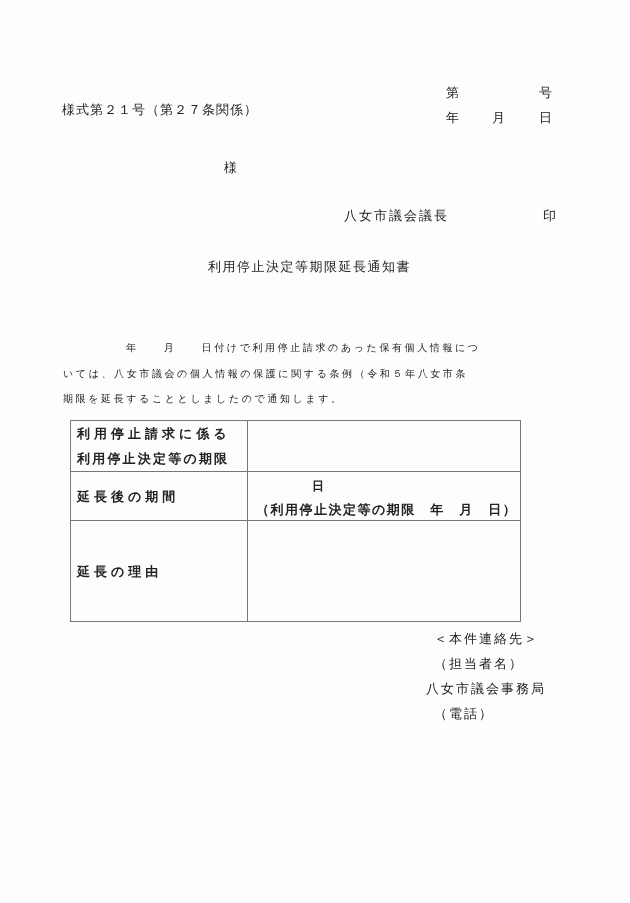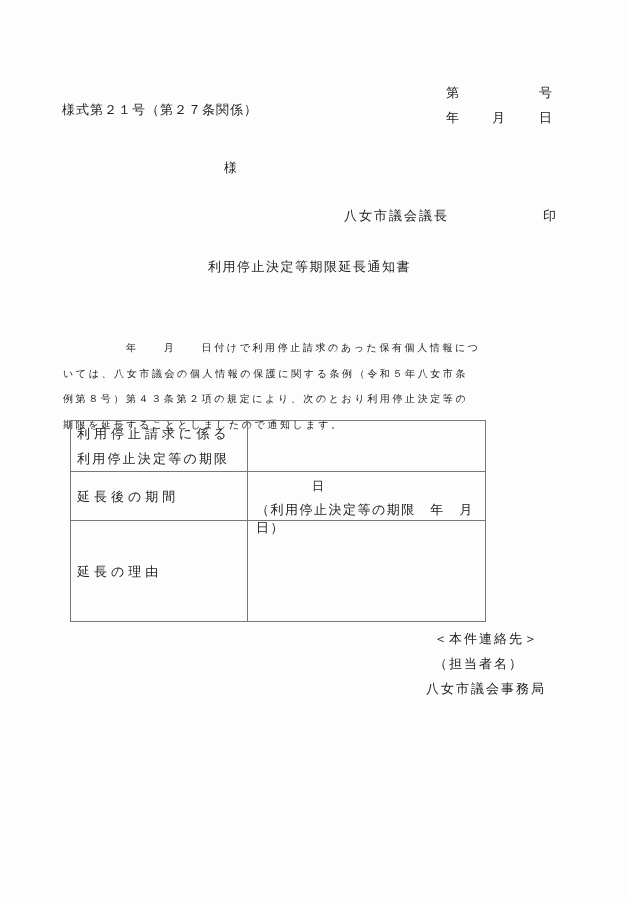--- a/index.html
+++ b/index.html
@@ -15,22 +15,23 @@
   .addressee { left:224px; top:159px; }
   .sender { left:344px; top:207px; letter-spacing:2px; }
   .seal { left:543px; top:207px; }
   .title { left:208px; top:258px; letter-spacing:1.5px; }
   .body-text {
     position:absolute; left:63px; top:297px; width:500px;
     font-size:10px; line-height:25.5px; letter-spacing:2.6px; white-space:normal;margin-top:38px;
   }
   .body-text .line { display:block; white-space:nowrap; }
   table.info {
-    position:absolute; left:70px; top:420px; width:416px; border-collapse:collapse;
+    position:absolute; left:70px; top:420px; width:451px; border-collapse:collapse;
     font-size:13px;
+    font-weight:bold;
   }
   table.info td { border:1.5px solid #777; padding:0 6px; vertical-align:middle; }
   table.info td.label { width:164px; letter-spacing:4px; line-height:25px; }
   .row1 td { height:48px; }
   .row2 td { height:48px; }
   .row3 td { height:100px; }
   .period-cell { position:relative; }
   .period-day { position:absolute; left:64px; top:6px; font-size:12px; }
   .period-deadline { position:absolute; left:8px; top:29px; letter-spacing:1.5px; }
   .contact { left:434px; top:626px; font-size:13px; line-height:25px; letter-spacing:2px; }
@@ -55,21 +56,20 @@
 <div class="abs addressee">様</div>
 
 <div class="abs sender">八女市議会議長</div>
 <div class="abs seal">印</div>
 
 <div class="abs title">利用停止決定等期限延長通知書</div>
 
 <div class="body-text">
   <span class="line">　　　　　年　　月　　日付けで利用停止請求のあった保有個人情報につ</span>
   <span class="line">いては、八女市議会の個人情報の保護に関する条例（令和５年八女市条</span>
-  <span class="line">例第８号）第４３条第２項の規定により、次のとおり利用停止決定等の</span>
   <span class="line">期限を延長することとしましたので通知します。</span>
 </div>
 
 <table class="info">
   <tbody>
       <tr class="row1">
     <td class="label">
       <div>利用停止請求に係る</div>
       <div style="letter-spacing:2.2px">利用停止決定等の期限</div>
     </td>
@@ -86,13 +86,14 @@
     <td class="label">延長の理由</td>
     <td></td>
   </tr>
 </tbody>
   </table>
 
 <div class="abs contact">
   <div>＜本件連絡先＞</div>
   <div>（担当者名）</div>
   <div style="margin-left:-8px">八女市議会事務局</div>
+  <div>（電話）</div>
 </div>
 
 </body></html>

